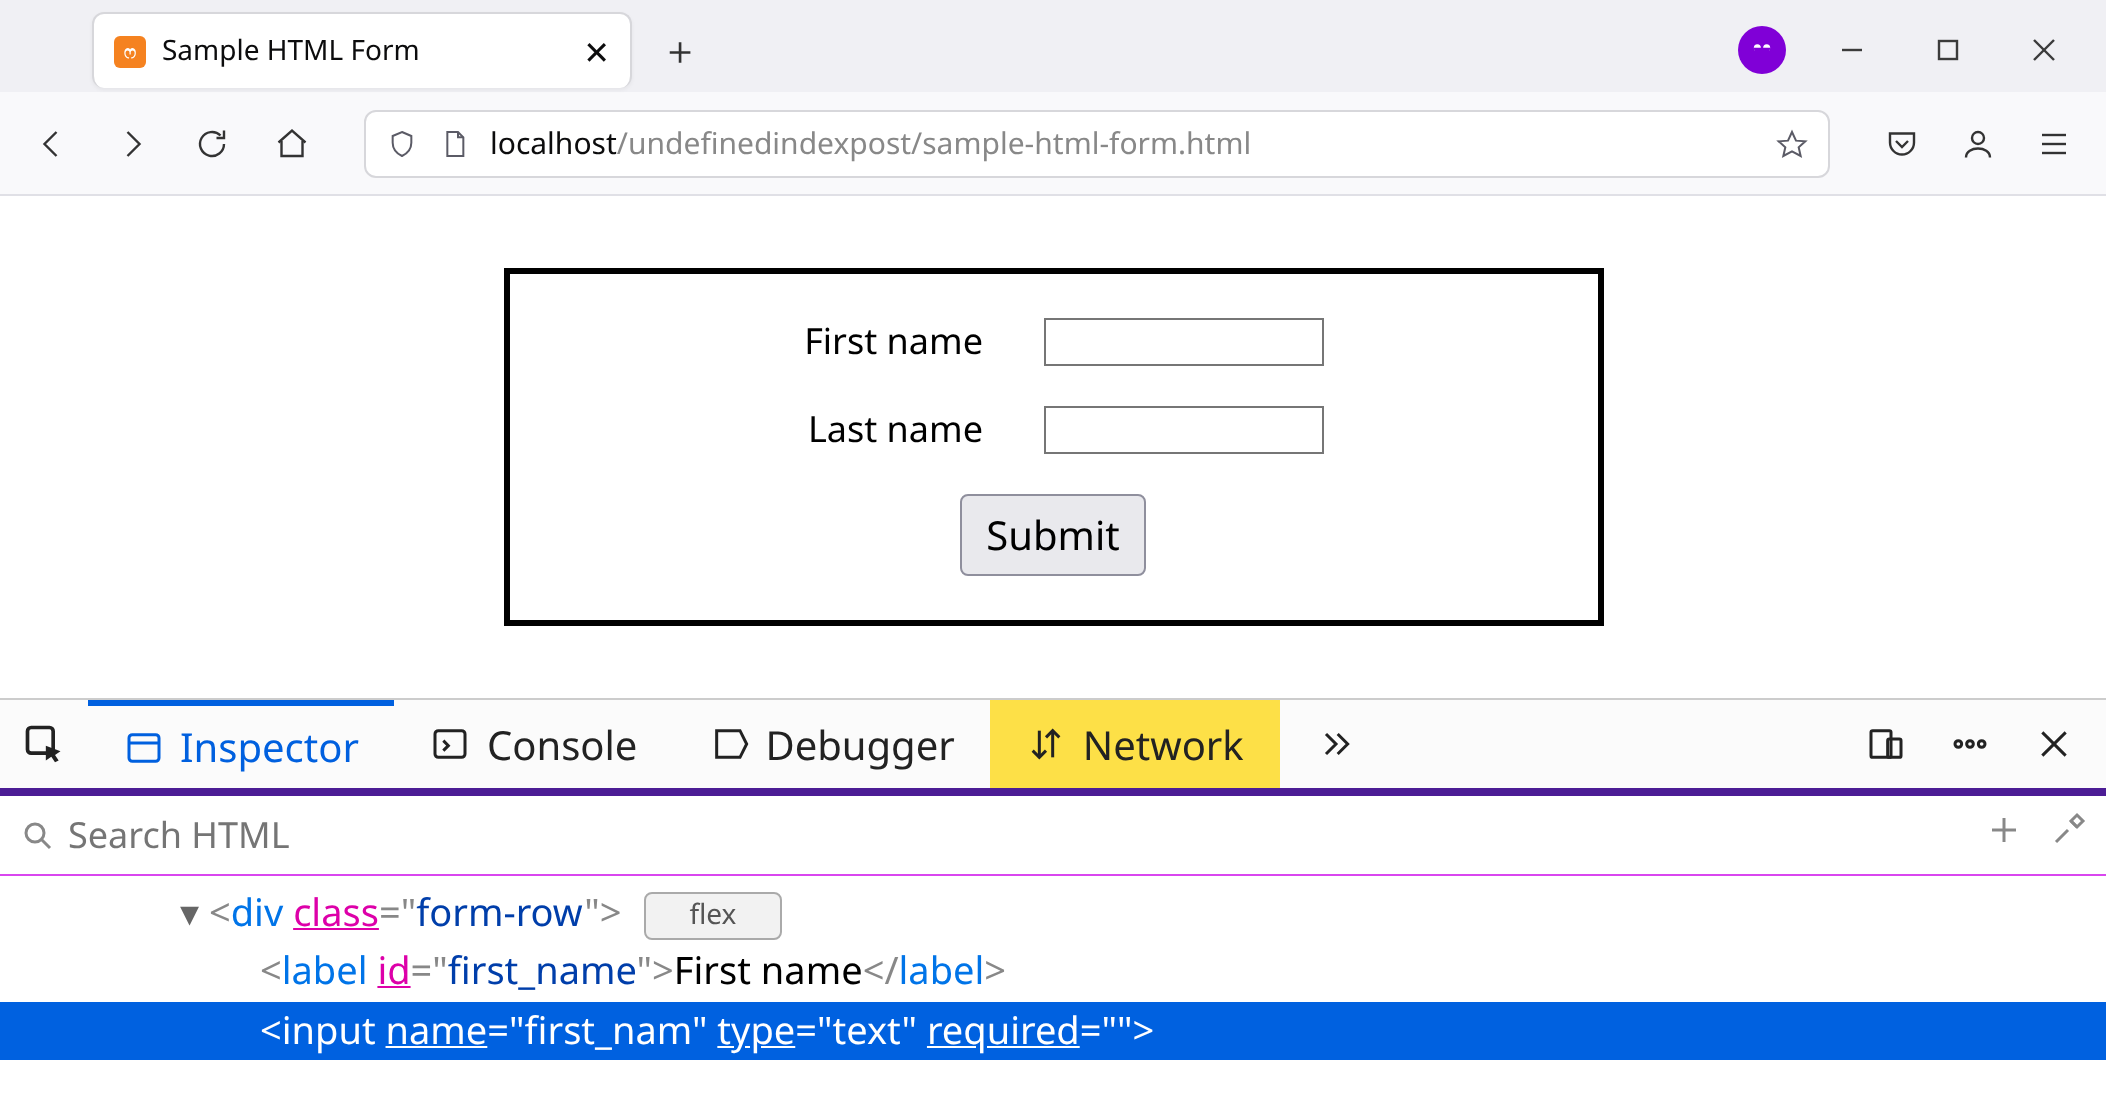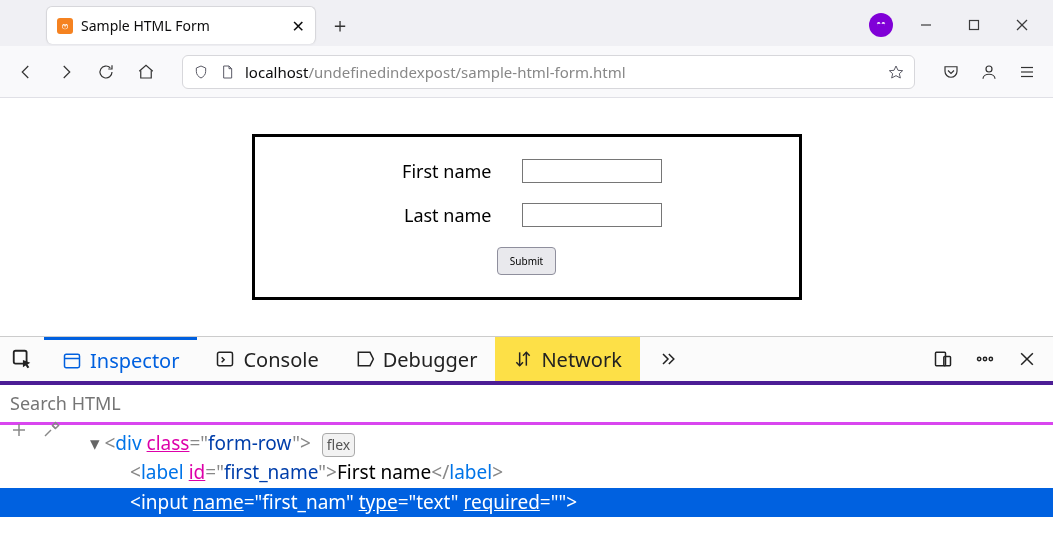--- a/index.html
+++ b/index.html
@@ -35,51 +35,51 @@
   .url-text .dim { color:#888; }
   .toolbar-right { margin-left:auto; display:flex; align-items:center; gap:14px; }
 
   
   .page { background:#fff; padding: 36px 0; display:flex; justify-content:center; }
   .form-box { border:3px solid #000; width:550px; padding: 22px 30px; font-family: "Times New Roman", serif; }
   .form-row { display:flex; align-items:center; justify-content:center; gap:30px; margin-bottom:20px; }
   .form-row label { font-size:18px; width:100px; text-align:right; }
   .form-row input[type=text] { width:140px; height:24px; border:1px solid #767676; background:#fff; }
   .btn-row { display:flex; justify-content:center; }
-  .submit-btn { font-family: system-ui, sans-serif; font-size:10px; padding:6px 12px; background:#e9e9ed; border:1px solid #8f8f9d; border-radius:4px; cursor:pointer; }
+  .submit-btn { font-family: system-ui, sans-serif; font-size:20px; padding:6px 12px; background:#e9e9ed; border:1px solid #8f8f9d; border-radius:4px; cursor:pointer; }
 
   
   .devtools { border-top:1px solid #ccc; font-family: system-ui, "Segoe UI", sans-serif; }
   .dt-tabs { display:flex; align-items:center; height:48px; border-bottom:4px solid #4c1d95; background:#fbfbfb; }
   .dt-picker { width:44px; display:flex; align-items:center; justify-content:center; cursor:pointer; }
   .dt-picker svg {width:22px;height:22px;stroke:#222;stroke-width:2;fill:none;}
   .dt-tab { display:flex; align-items:center; gap:8px; padding:0 18px; height:100%; font-size:20px; color:#222; cursor:pointer; }
   .dt-tab.active { color:#0060df; border-top:3px solid #0060df; }
   .dt-tab svg {width:20px;height:20px;stroke:currentColor;stroke-width:1.8;fill:none;}
   .dt-right { margin-left:auto; display:flex; align-items:center; gap:14px; padding-right:12px; }
   .dt-right .ibtn {width:28px;height:28px;display:flex;align-items:center;justify-content:center;cursor:pointer;}
   .dt-right svg {width:20px;height:20px;stroke:#222;stroke-width:1.8;fill:none;}
-  .dt-search-row { display:flex; align-items:flex-start; gap:6px; height:40px; padding:0 10px; border-bottom:3px solid #d946ef;flex-direction:column; }
+  .dt-search-row { display:flex; align-items:center; gap:6px; height:40px; padding:0 10px; border-bottom:1px solid #d946ef; }
   .dt-search-row svg {width:18px;height:18px;stroke:#888;stroke-width:2;fill:none;}
   .dt-search { border:none; outline:none; font-size:18px; color:#888; flex:1; }
   .dt-search-right { display:flex; gap:14px; }
 
   .dt-markup { font-family: ui-monospace, "Cascadia Mono", Consolas, monospace; font-size:19px; line-height:1.55; padding:4px 0; }
   .dt-line { white-space:pre; }
   .dt-line.sel { background:#0061e0; color:#fff; }
   .pl1 { padding-left: 90px; }
   .pl2 { padding-left: 130px; }
   .tk-angle {color:#888;}
   .tk-tag {color:#0074e8;}
   .tk-attr {color:#dd00a9;text-decoration:underline;}
   .tk-val {color:#003eaa;}
   .tk-text {color:#000;}
   .twisty {color:#666;}
   .sel .tk-angle,.sel .tk-tag,.sel .tk-attr,.sel .tk-val {color:#fff;}
-  .flex-pill { display:inline-block; font-size:14px; padding:0 4px; border:1px solid #aaa; border-radius:4px; background:#f2f2f2; color:#555; margin-left:6px; font-family:system-ui; vertical-align:middle;}
+  .flex-pill { display:inline-block; font-size:14px; padding:0 22px; border:1px solid #aaa; border-radius:4px; background:#f2f2f2; color:#555; margin-left:6px; font-family:system-ui; vertical-align:middle;}
 </style>
 </head>
 <body>
 
 <div class="titlebar">
   <div class="tab-new-left"></div>
   <div class="tab">
     <div class="tab-favicon">
         <span>ෆ</span>
       </div>

